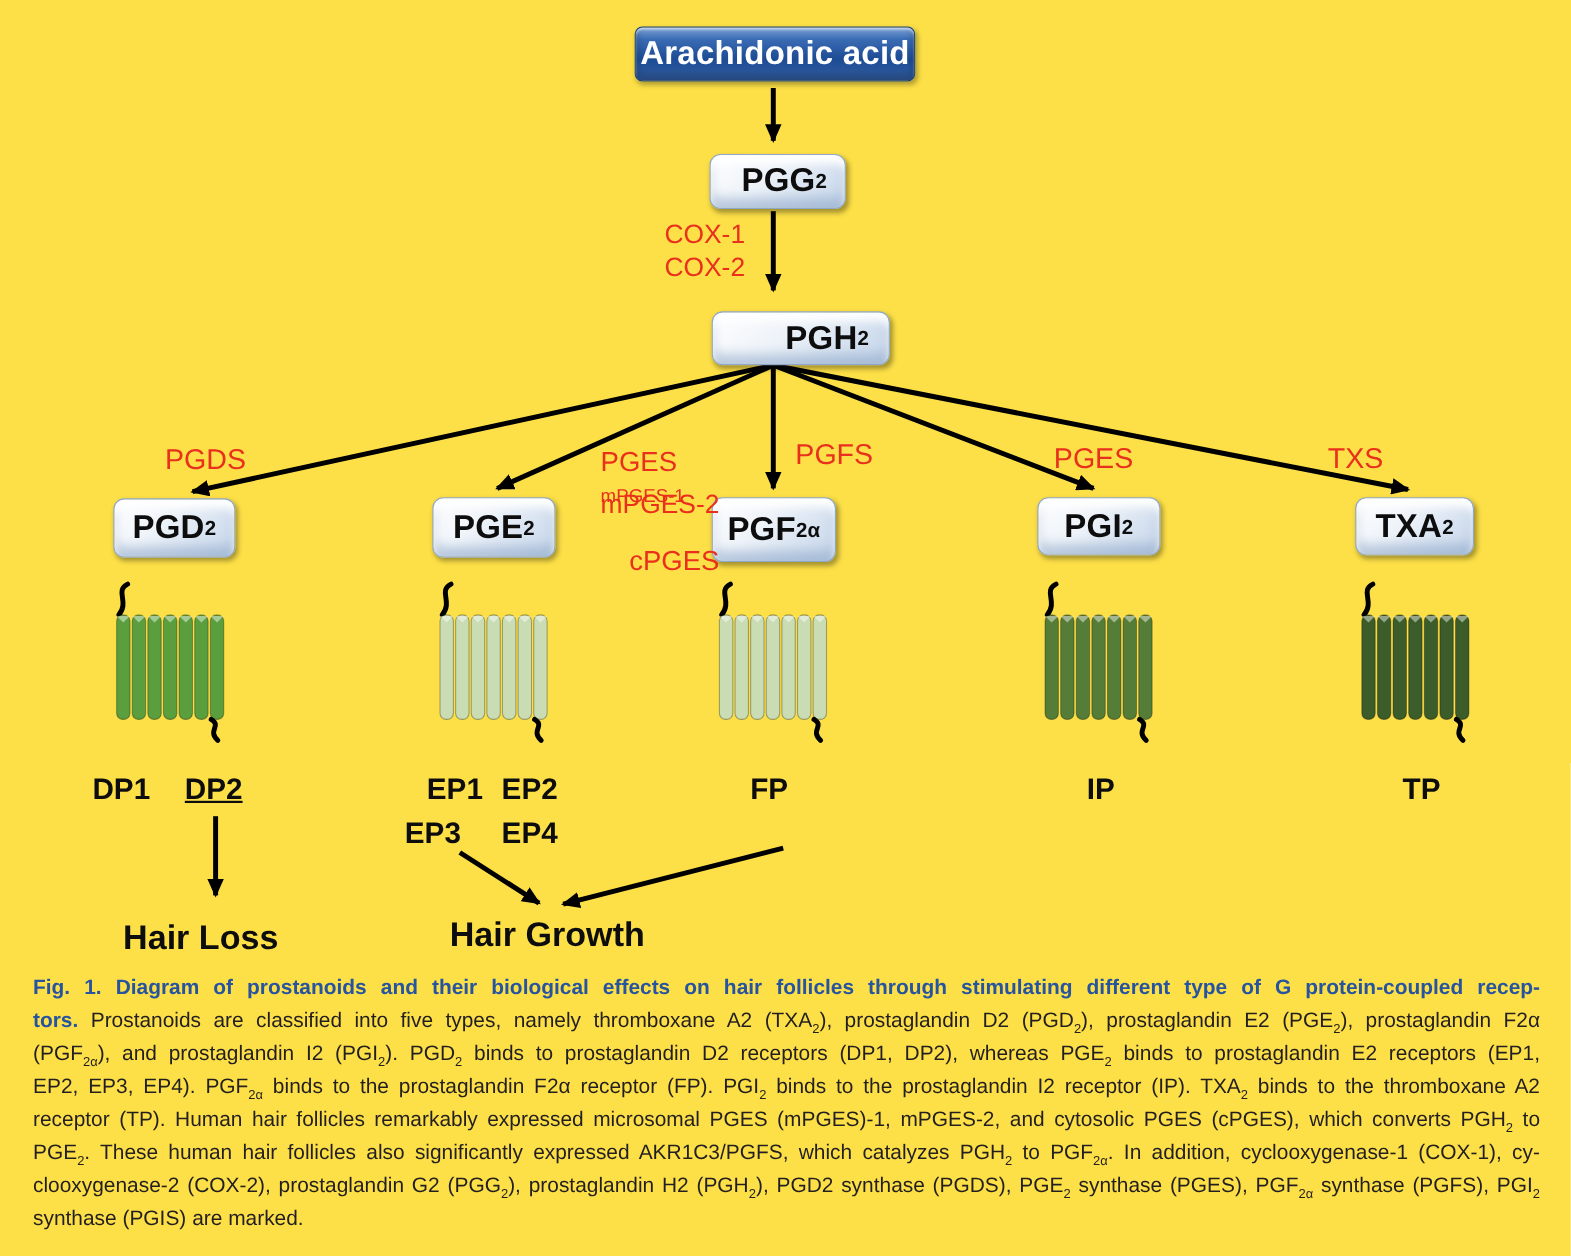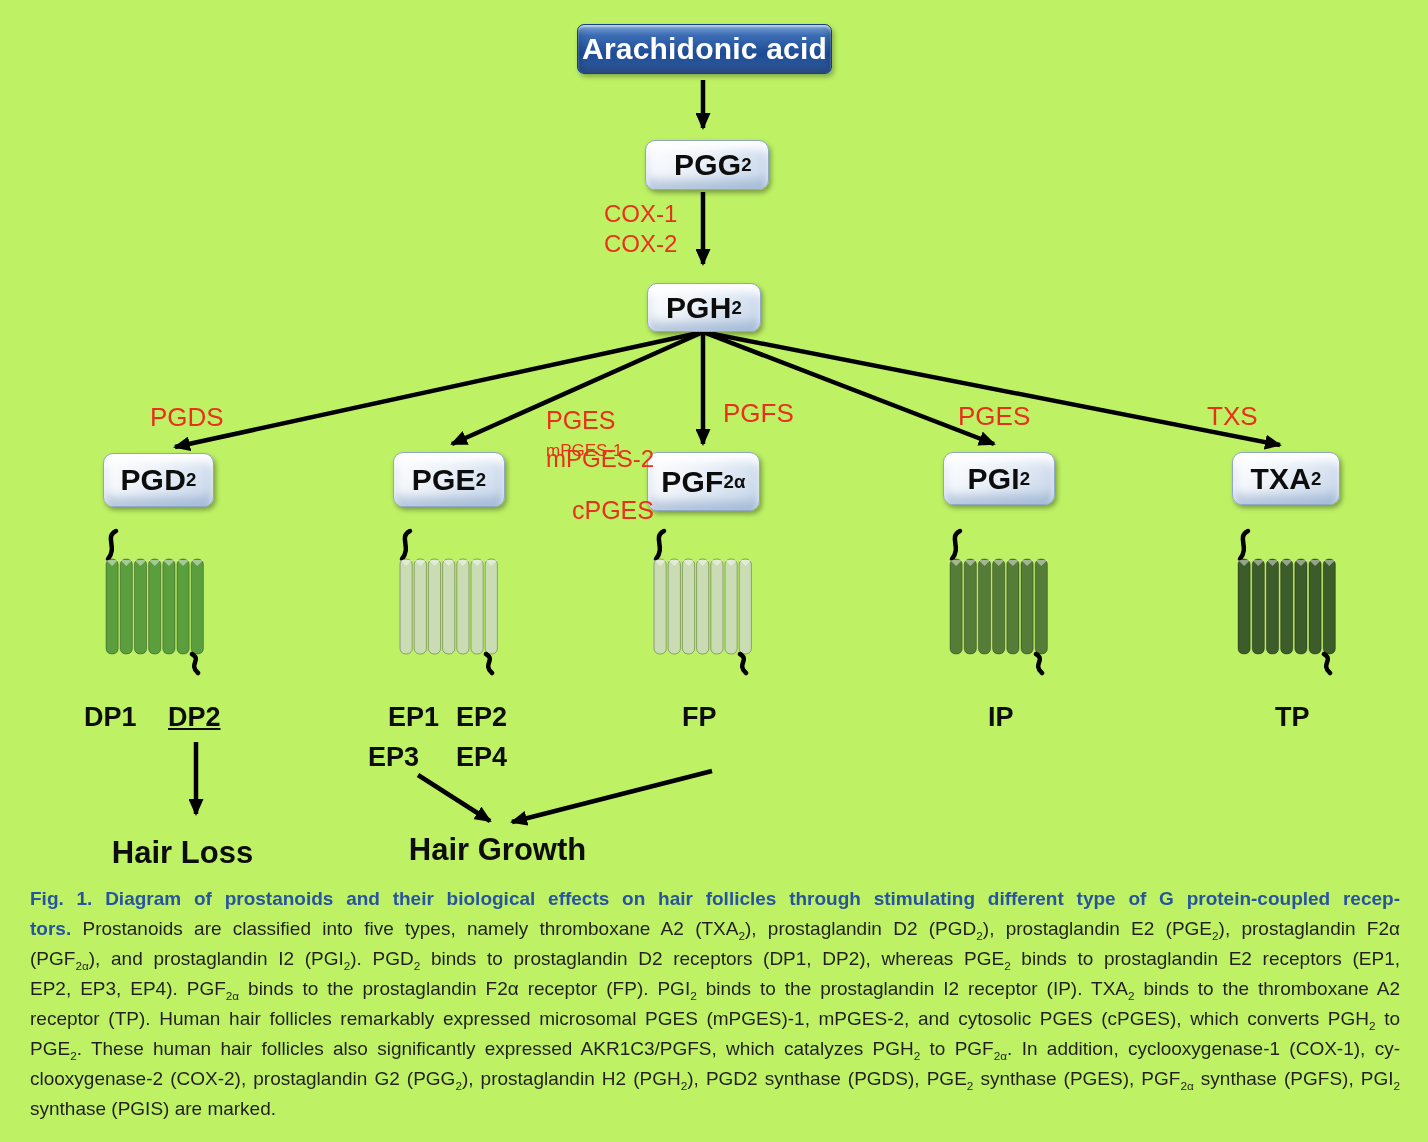--- a/index.html
+++ b/index.html
@@ -1,19 +1,19 @@
 <!DOCTYPE html>
 <html style="--enzyme_red: #e8301d; --caption_blue: #27549f; --node_dark_blue: #1d4b94; --rc_dp: #5a9e3e; --rc_ep: #c9dcb4; --rc_fp: #c9dcb4; --rc_ip: #567d38; --rc_tp: #3c5c2a;"><head>
 <meta charset="utf-8">
 <style>
   html,body{margin:0;padding:0;background:#ffffff;}
   .page{
     position:relative;
     width:1428px;height:1142px;
-    background:#bef264;
+    background:#fde047;
     font-family:"Liberation Sans", sans-serif;
     overflow:hidden;
   }
   
   .node{
     position:absolute;
     display:flex;align-items:center;justify-content:center;
     font-weight:700;
     letter-spacing:.2px;
   }
@@ -131,21 +131,21 @@
       <line x1="703" y1="332" x2="994" y2="444" marker-end="url(#ah)"></line>
       <line x1="703" y1="332" x2="1280" y2="445" marker-end="url(#ah)"></line>
       <line x1="196" y1="742" x2="196" y2="814" marker-end="url(#ah)"></line>
       <line x1="418" y1="775" x2="490" y2="821" marker-end="url(#ah)"></line>
       <line x1="712" y1="771" x2="512" y2="822" marker-end="url(#ah)"></line>
     </g>
   </svg>
 
   <div class="node node-dark" style="left:577px;top:24px;width:253px;height:48px;">Arachidonic acid</div>
   <div class="node node-light" style="left:645px;top:140px;width:110px;height:48px;padding-left:12px;">PGG<sub>2</sub></div>
-  <div class="node node-light" style="left:647px;top:283px;width:112px;height:47px;">PGH<sub>2</sub></div>
+  <div class="node node-light" style="left:647px;top:283px;width:112px;height:47px;padding-left:48px;">PGH<sub>2</sub></div>
   <div class="node node-light" style="left:103px;top:453px;width:109px;height:52px;">PGD<sub>2</sub></div>
   <div class="node node-light" style="left:393px;top:452px;width:110px;height:53px;">PGE<sub>2</sub></div>
   <div class="node node-light" style="left:647px;top:452px;width:111px;height:57px;">PGF<sub>2α</sub></div>
   <div class="node node-light" style="left:943px;top:452px;width:110px;height:51px;">PGI<sub>2</sub></div>
   <div class="node node-light" style="left:1232px;top:452px;width:106px;height:51px;">TXA<sub>2</sub></div>
 
   <div class="enzyme" style="left:604px;top:199px;">COX-1</div>
   <div class="enzyme" style="left:604px;top:229px;">COX-2</div>
   <div class="enzyme" style="left:150px;top:403px;font-size:26px;">PGDS</div>
   <div class="enzyme" style="left:546px;top:406px;font-size:25px;">PGES</div>

